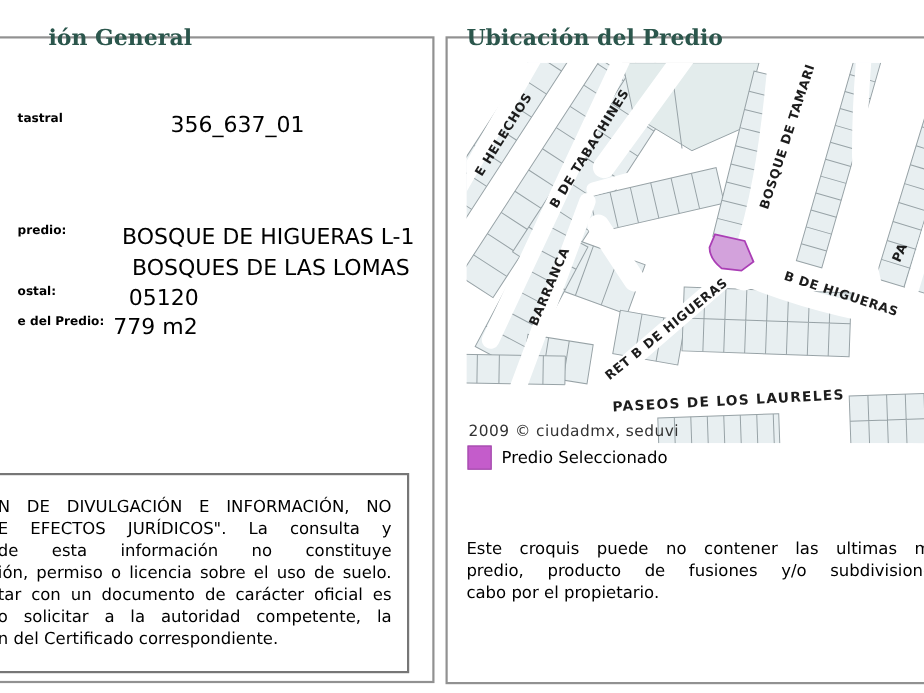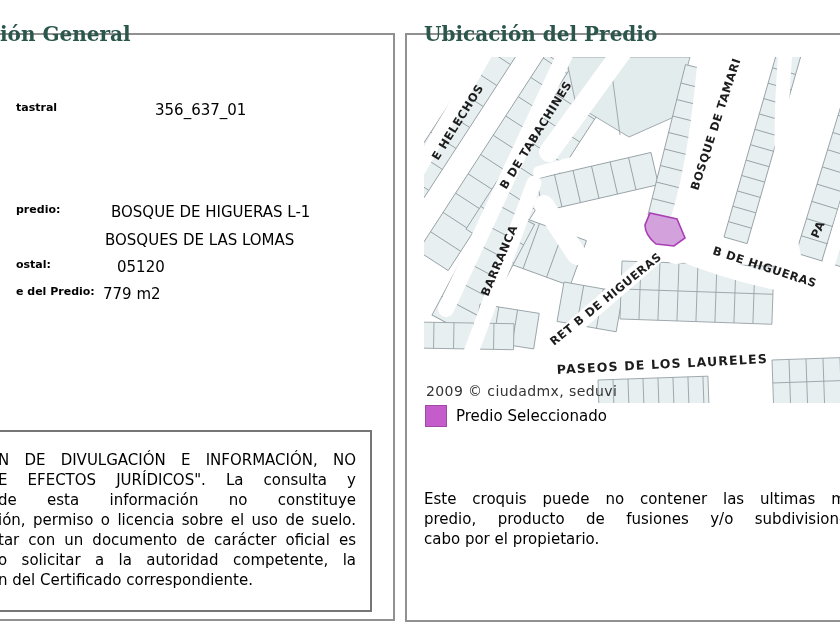--- a/index.html
+++ b/index.html
@@ -7,21 +7,21 @@
     width:840px;height:630px;position:relative;overflow:hidden;
     background:#ffffff;font-family:"DejaVu Sans",sans-serif;color:#000;
   }
   .panel{position:absolute;border:2px solid #919191;background:transparent;}
   .panel-legend{
     position:absolute;font-family:"DejaVu Serif",serif;font-weight:bold;
     font-size:20px;color:#2b564c;white-space:nowrap;line-height:24px;
   }
   .fieldrow{position:absolute;left:0;height:22px;white-space:nowrap;}
   .flabel{position:absolute;left:16px;font-size:11px;font-weight:bold;white-space:nowrap;}
-  .fvalue{position:absolute;font-size:15px;white-space:nowrap;}
+  .fvalue{position:absolute;font-size:20px;white-space:nowrap;}
   .discbox{
     position:absolute;left:-40px;top:430px;width:412px;height:182px;
     border:2px solid #767676;box-sizing:border-box;background:#fff;
   }
   .discinner{position:absolute;left:36px;right:14px;top:18px;}
   .discline{font-size:15px;line-height:20px;text-align:justify;text-align-last:justify;white-space:normal;}
   .discline.last{text-align-last:left;}
   .mapbox{position:absolute;left:424px;top:57px;width:480px;height:346px;overflow:hidden;background:#fff;}
   .lad rect{fill:#e8eff1;stroke:#97a2a6;stroke-width:0.9;}
   .lad path{fill:none;stroke:#97a2a6;stroke-width:0.9;}
@@ -36,33 +36,33 @@
   .swatch{position:absolute;left:0;top:0;width:22px;height:22px;border:1px solid #a04aa8;box-sizing:border-box;}
   .legendtext{position:absolute;left:31px;top:2px;font-size:15px;white-space:nowrap;}
   .notebox{position:absolute;left:424px;top:489px;width:480px;}
   .noteline{font-size:15px;line-height:20px;text-align:justify;text-align-last:justify;}
   .noteline.last{text-align-last:left;}
 </style>
 </head>
 <body>
 
 <div class="panel" style="left:-240px;top:33px;width:631px;height:584px;"></div>
-<span class="panel-legend" style="left:0;top:22px;">ión General</span>
+<span class="panel-legend" style="left:0;top:22px;padding-left:44px;">ión General</span>
 
 <div class="fieldrow" style="top:101px;">
   <span class="flabel">tastral</span>
   <span class="fvalue" style="left:155px;">356_637_01</span>
 </div>
 
 <div class="fieldrow" style="top:203px;">
   <span class="flabel">predio:</span>
   <span class="fvalue" style="left:111px;">BOSQUE DE HIGUERAS L-1</span>
 </div>
 <div class="fieldrow" style="top:231px;">
-  <span class="fvalue" style="left:105px;text-align:center;">BOSQUES DE LAS LOMAS</span>
+  <span class="fvalue" style="left:120px;text-align:center;">BOSQUES DE LAS LOMAS</span>
 </div>
 <div class="fieldrow" style="top:258px;">
   <span class="flabel">ostal:</span>
   <span class="fvalue" style="left:105px;margin-left:12px;">05120</span>
 </div>
 <div class="fieldrow" style="top:285px;">
   <span class="flabel">e del Predio:</span>
   <span class="fvalue" style="left:103px;">779 m2</span>
 </div>
 

